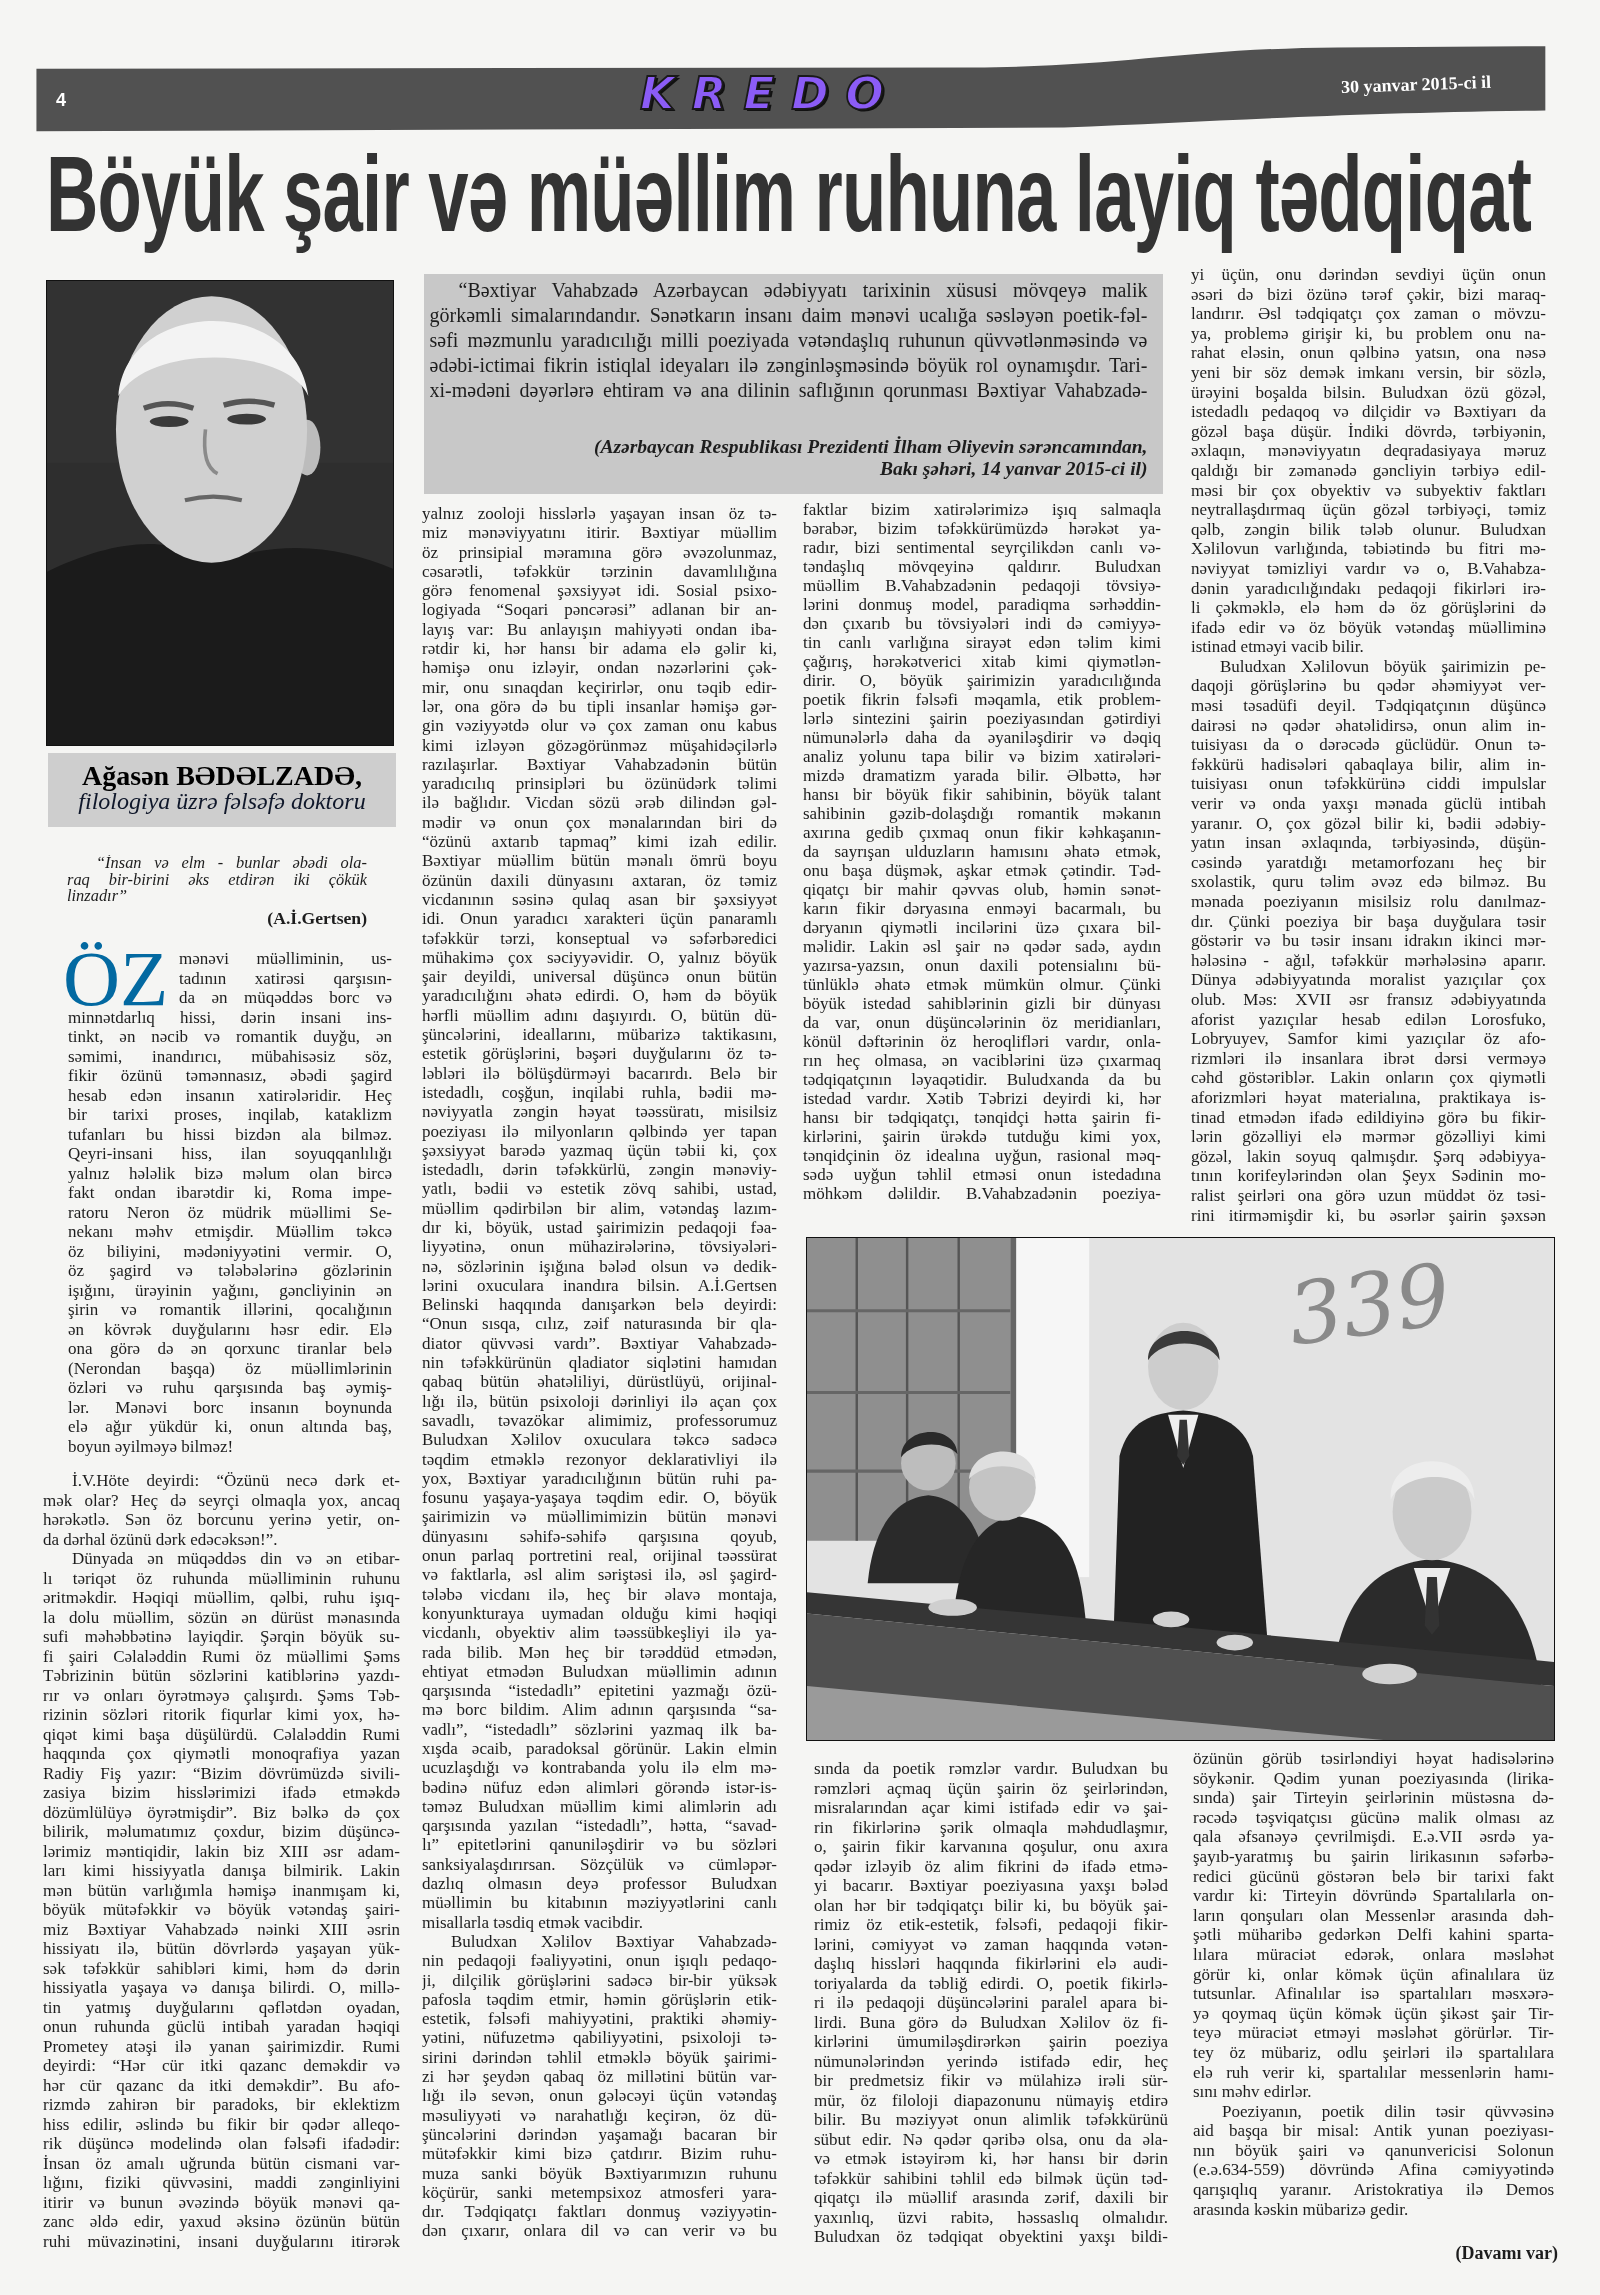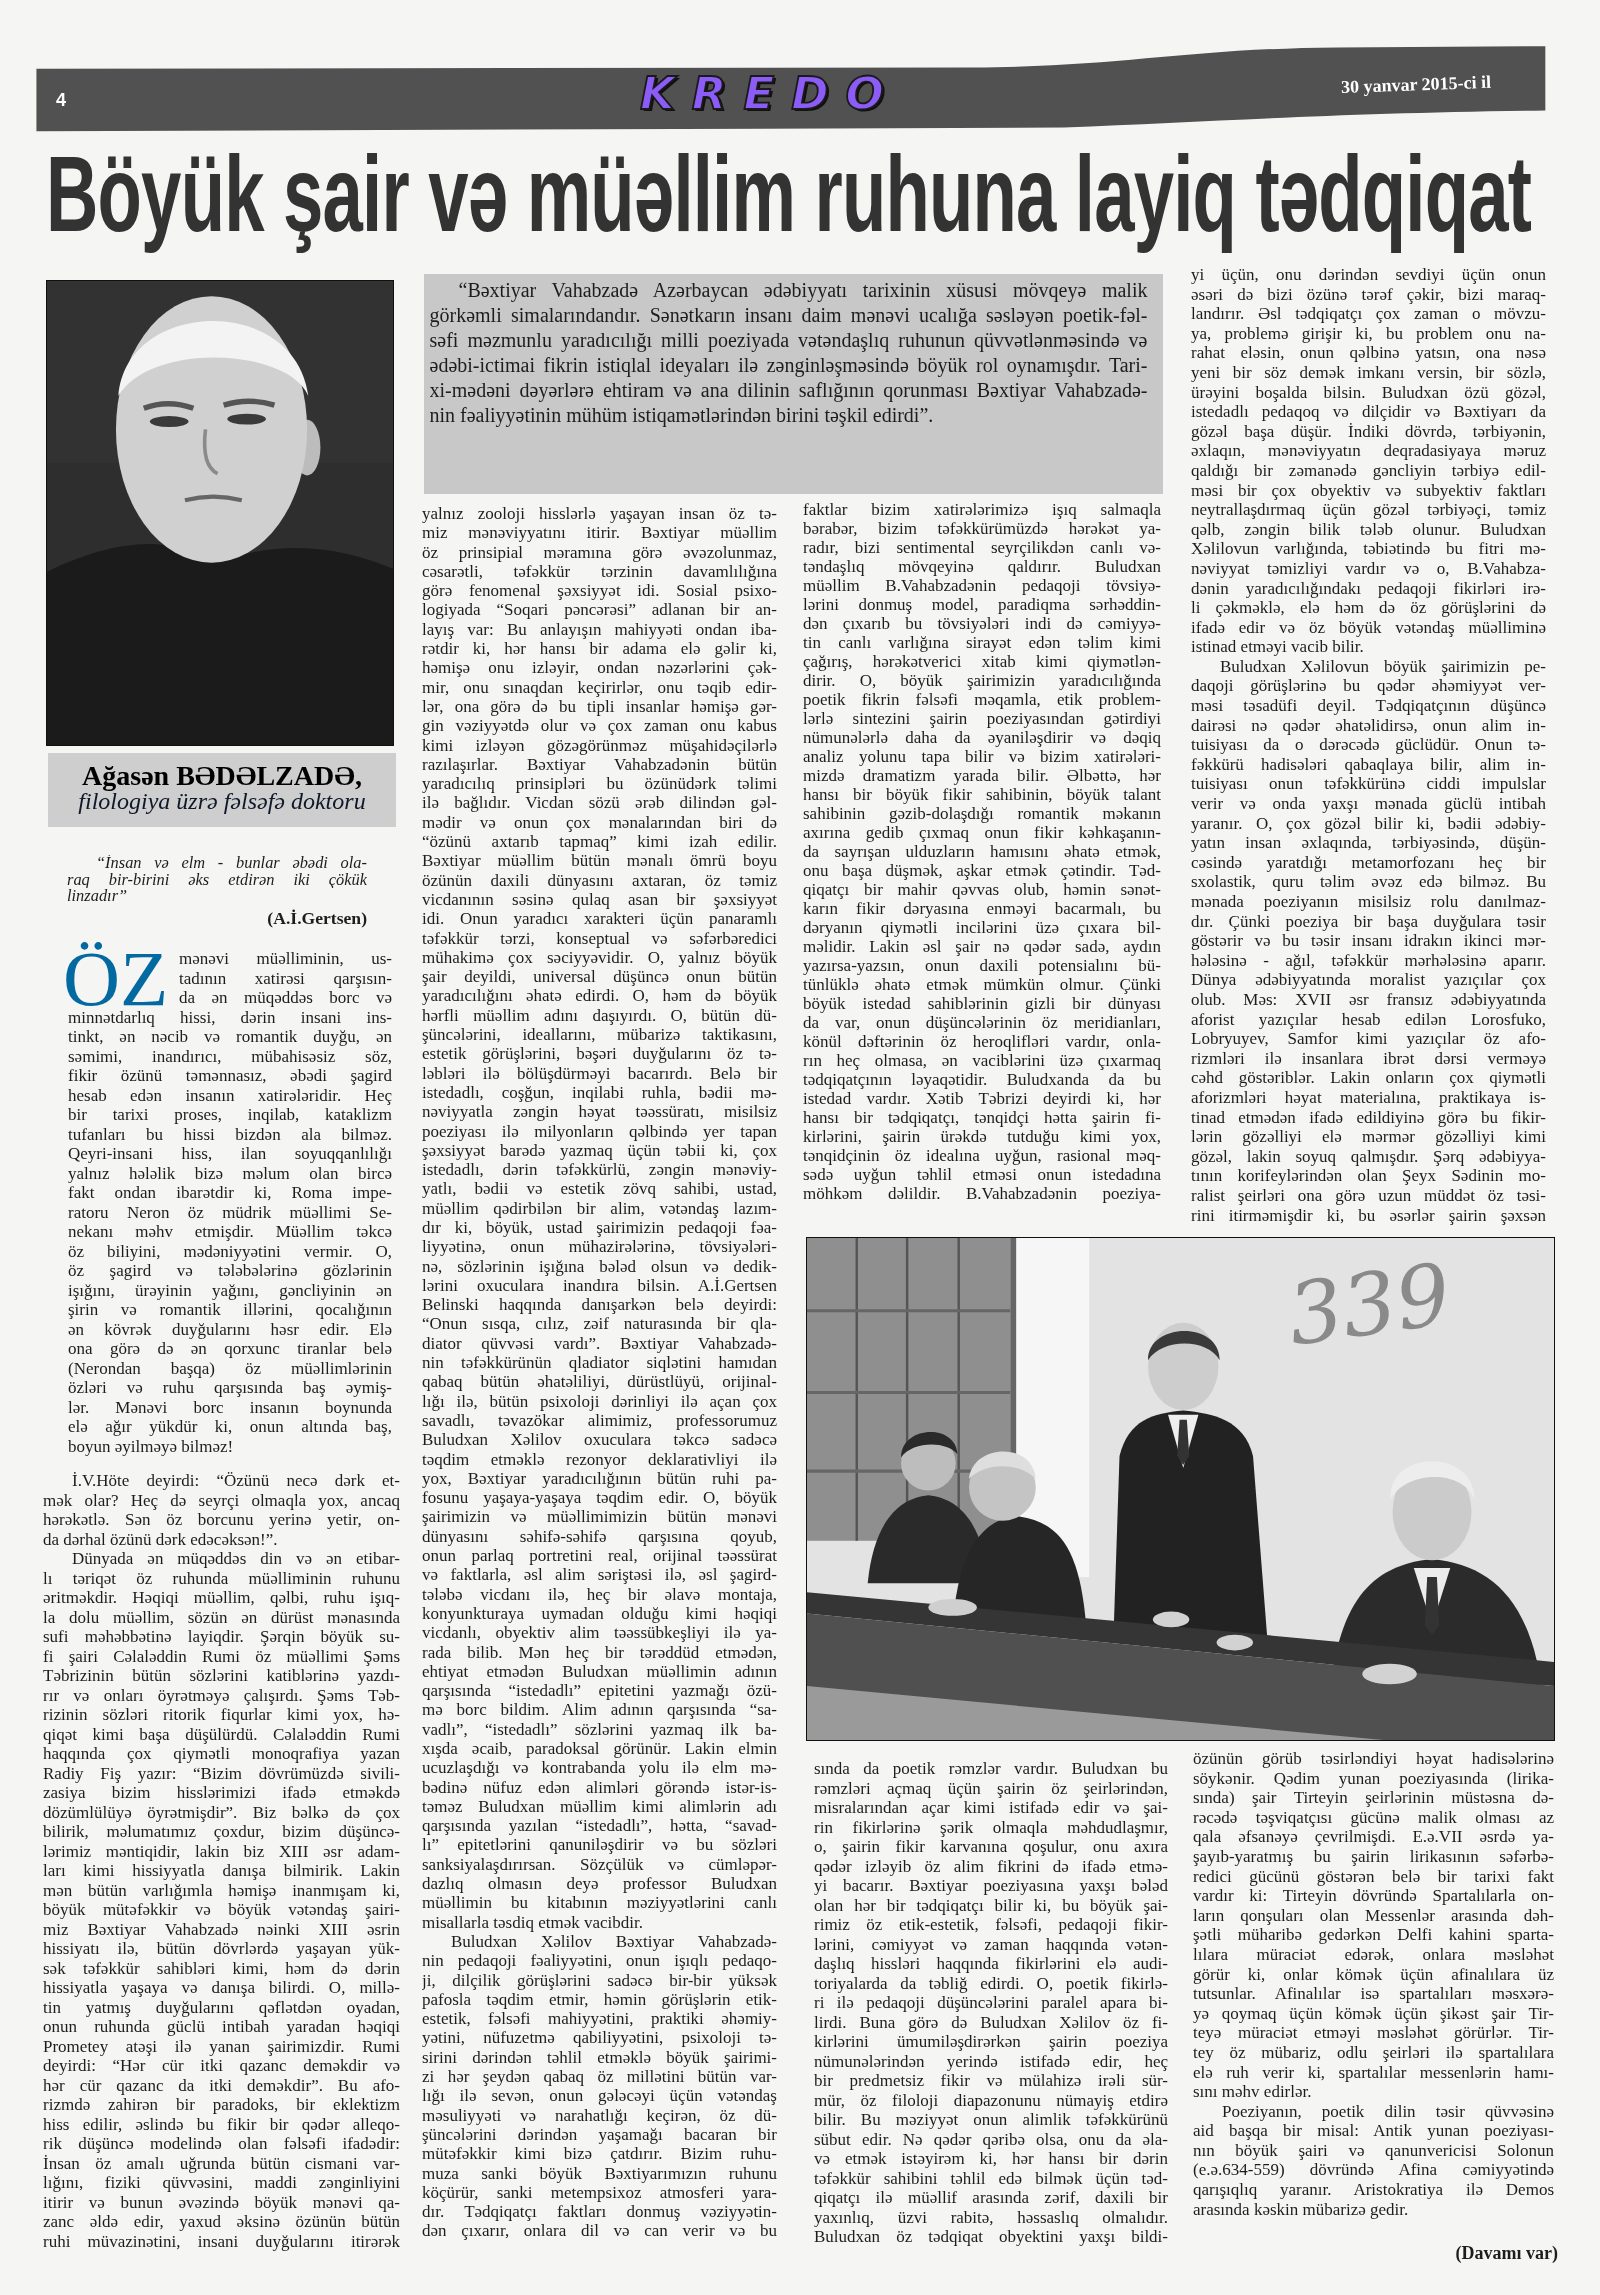--- a/index.html
+++ b/index.html
@@ -96,23 +96,26 @@
 <div id="epi-src" class="abs">(A.İ.Gertsen)</div>
 
 <div id="quote" class="abs">
   <div id="q-lines">
       <div class="para">
         <div class="ln ind">“Bəxtiyar Vahabzadə Azərbaycan ədəbiyyatı tarixinin xüsusi mövqeyə malik</div>
         <div class="ln">görkəmli simalarındandır. Sənətkarın insanı daim mənəvi ucalığa səsləyən poetik-fəl-</div>
         <div class="ln">səfi məzmunlu yaradıcılığı milli poeziyada vətəndaşlıq ruhunun qüvvətlənməsində və</div>
         <div class="ln">ədəbi-ictimai fikrin istiqlal ideyaları ilə zənginləşməsində böyük rol oynamışdır. Tari-</div>
         <div class="ln">xi-mədəni dəyərlərə ehtiram və ana dilinin saflığının qorunması Bəxtiyar Vahabzadə-</div>
-        <div class="ln end">nin fəaliyyətinin mühüm istiqamətlərindən birini təşkil edirdi”.</div>
       </div>
     </div>
+  <div id="q-attr">
+    <div>(Azərbaycan Respublikası Prezidenti İlham Əliyevin sərəncamından,</div>
+    <div>Bakı şəhəri, 14 yanvar 2015-ci il)</div>
+  </div>
 </div>
 
 <div id="dropcap" class="abs">ÖZ</div>
 <div id="c1i" class="col">
     <div class="para">
       <div class="ln dc">mənəvi müəlliminin, us-</div>
       <div class="ln dc">tadının xatirəsi qarşısın-</div>
       <div class="ln dc">da ən müqəddəs borc və</div>
       <div class="ln">minnətdarlıq hissi, dərin insani ins-</div>
       <div class="ln">tinkt, ən nəcib və romantik duyğu, ən</div>

